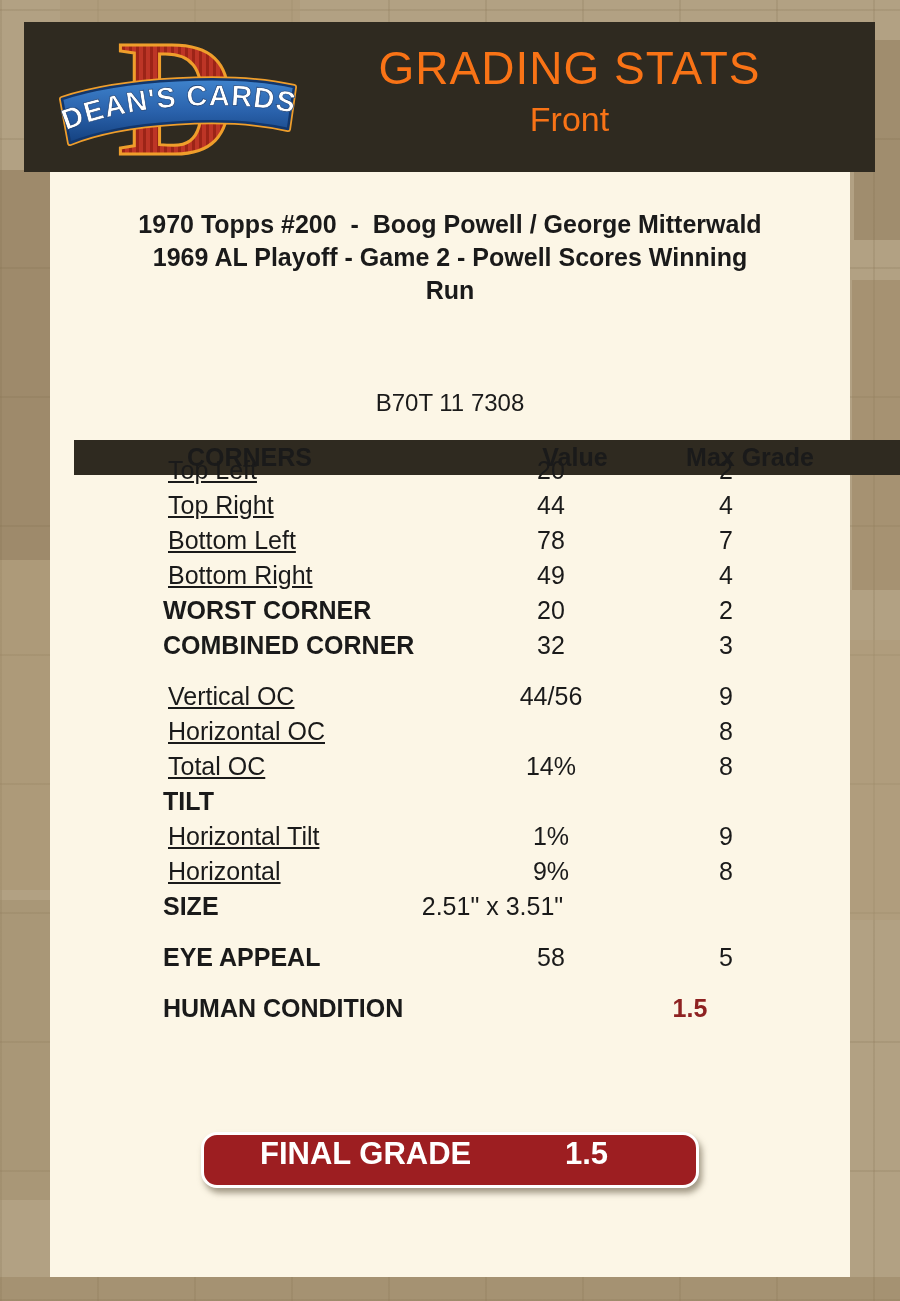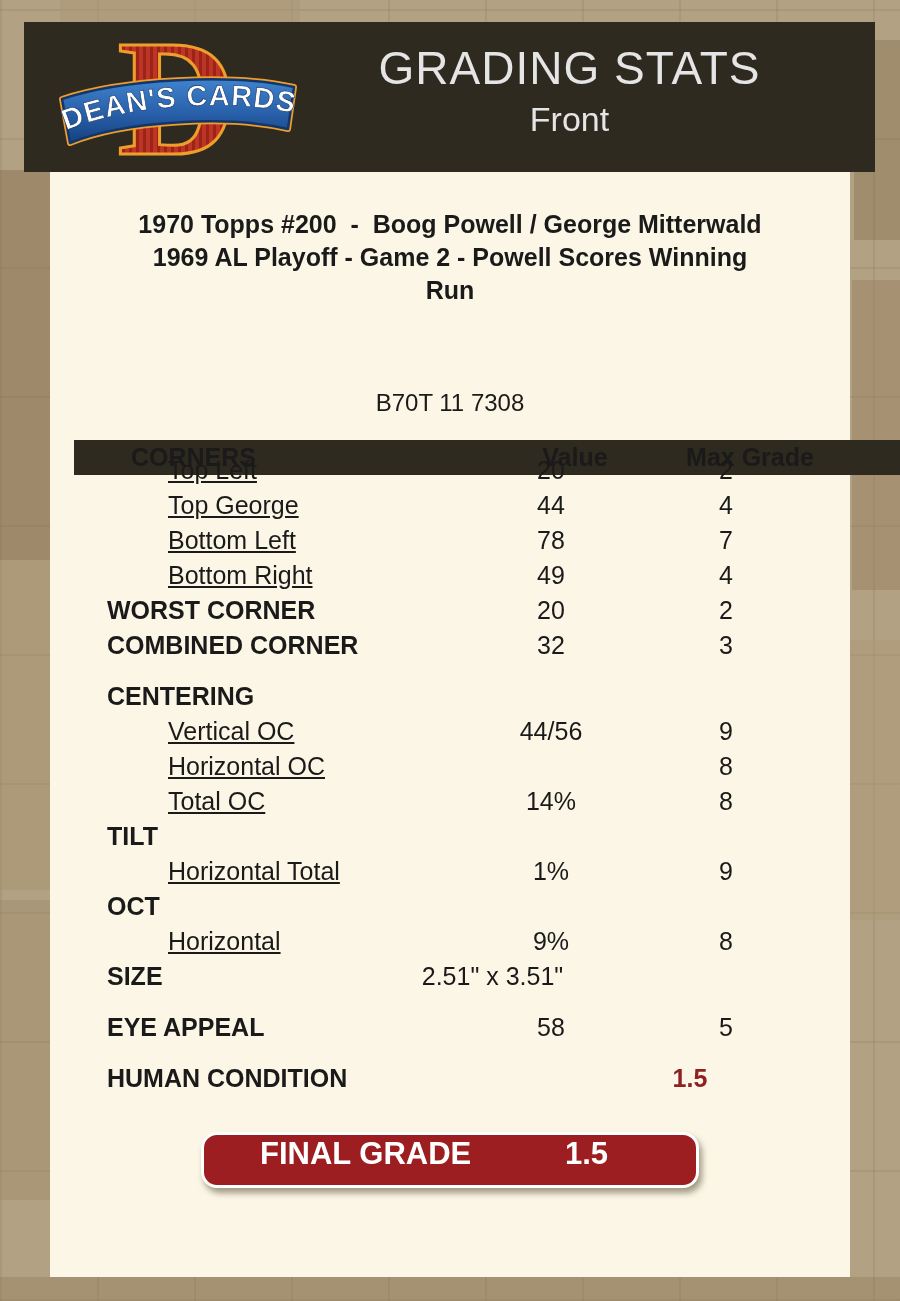--- a/index.html
+++ b/index.html
@@ -28,21 +28,21 @@
   .bg-card{position:absolute;}
   
   .header{
     position:absolute;left:24px;top:22px;width:851px;height:150px;
     background:var(--header-bg);
   }
   .logo-wrap{position:absolute;left:28px;top:4px;width:250px;height:142px;}
   .header-titles{
     position:absolute;left:250px;right:10px;top:0;bottom:0;
     display:flex;flex-direction:column;align-items:center;justify-content:center;
-    color:#e5e5e5;text-align:center;
+    color:#f97316;text-align:center;
   }
   .header-title{font-size:46px;letter-spacing:1px;line-height:1.1;font-weight:normal;margin:0;}
   .header-subtitle{font-size:34px;font-weight:normal;margin:6px 0 12px 0;}
   
   .content{
     position:absolute;left:50px;top:172px;width:800px;height:1105px;
     background:var(--content-bg);
   }
   .card-title{
     position:absolute;top:36px;left:60px;right:60px;
@@ -50,21 +50,21 @@
     white-space:pre-line;
   }
   .serial{
     position:absolute;top:181px;left:0;width:100%;
     text-align:center;font-size:24px;margin-top:36px;
   }
   
   .stats-table{position:absolute;top:246px;left:0;right:0;}
   .trow{position:relative;height:35px;line-height:35px;font-size:25px;}
   .row-spacer{height:16px;}
-  .c-label{display:block;padding-left:57px;}
+  .c-label{display:block;padding-left:113px;}
   .trow.item .c-label{padding-left:118px;text-decoration:underline;}
   .trow.header .c-label,
   .trow.section .c-label{font-weight:bold;}
   .c-value{position:absolute;top:0;left:380px;width:242px;text-align:center;}
   .c-max{position:absolute;top:0;left:600px;width:152px;text-align:center;}
   .trow.header .c-value,.trow.header .c-max{font-weight:bold;}
   .trow.value-wide .c-value{left:205px;width:475px;}
   .trow.max-red .c-max{left:564px;color:var(--dark-red);font-weight:bold;}
   
   .final-grade{
@@ -131,21 +131,21 @@
         <span class="c-label">CORNERS</span>
         <span class="c-value">Value</span>
         <span class="c-max">Max Grade</span>
       </div>
       <div class="trow item">
         <span class="c-label">Top Left</span>
         <span class="c-value">20</span>
         <span class="c-max">2</span>
       </div>
       <div class="trow item">
-        <span class="c-label">Top George</span>
+        <span class="c-label">Top Right</span>
         <span class="c-value">44</span>
         <span class="c-max">4</span>
       </div>
       <div class="trow item">
         <span class="c-label">Bottom Left</span>
         <span class="c-value">78</span>
         <span class="c-max">7</span>
       </div>
       <div class="trow item">
         <span class="c-label">Bottom Right</span>
@@ -156,53 +156,43 @@
         <span class="c-label">WORST CORNER</span>
         <span class="c-value">20</span>
         <span class="c-max">2</span>
       </div>
       <div class="trow section">
         <span class="c-label">COMBINED CORNER</span>
         <span class="c-value">32</span>
         <span class="c-max">3</span>
       </div>
       <div class="row-spacer"></div>
-      <div class="trow section">
-        <span class="c-label">CENTERING</span>
-        <span class="c-value"></span>
-        <span class="c-max"></span>
-      </div>
       <div class="trow item">
         <span class="c-label">Vertical OC</span>
         <span class="c-value">44/56</span>
         <span class="c-max">9</span>
       </div>
       <div class="trow item">
         <span class="c-label">Horizontal OC</span>
         <span class="c-max">8</span>
       </div>
       <div class="trow item">
         <span class="c-label">Total OC</span>
         <span class="c-value">14%</span>
         <span class="c-max">8</span>
       </div>
       <div class="trow section">
         <span class="c-label">TILT</span>
         <span class="c-value"></span>
         <span class="c-max"></span>
       </div>
       <div class="trow item">
-        <span class="c-label">Horizontal Total</span>
+        <span class="c-label">Horizontal Tilt</span>
         <span class="c-value">1%</span>
         <span class="c-max">9</span>
-      </div>
-      <div class="trow section">
-        <span class="c-label">OCT</span>
-        <span class="c-value"></span>
-        <span class="c-max"></span>
       </div>
       <div class="trow item">
         <span class="c-label">Horizontal</span>
         <span class="c-value">9%</span>
         <span class="c-max">8</span>
       </div>
       <div class="trow section value-wide">
         <span class="c-label">SIZE</span>
         <span class="c-value">2.51" x 3.51"</span>
         <span class="c-max"></span>

